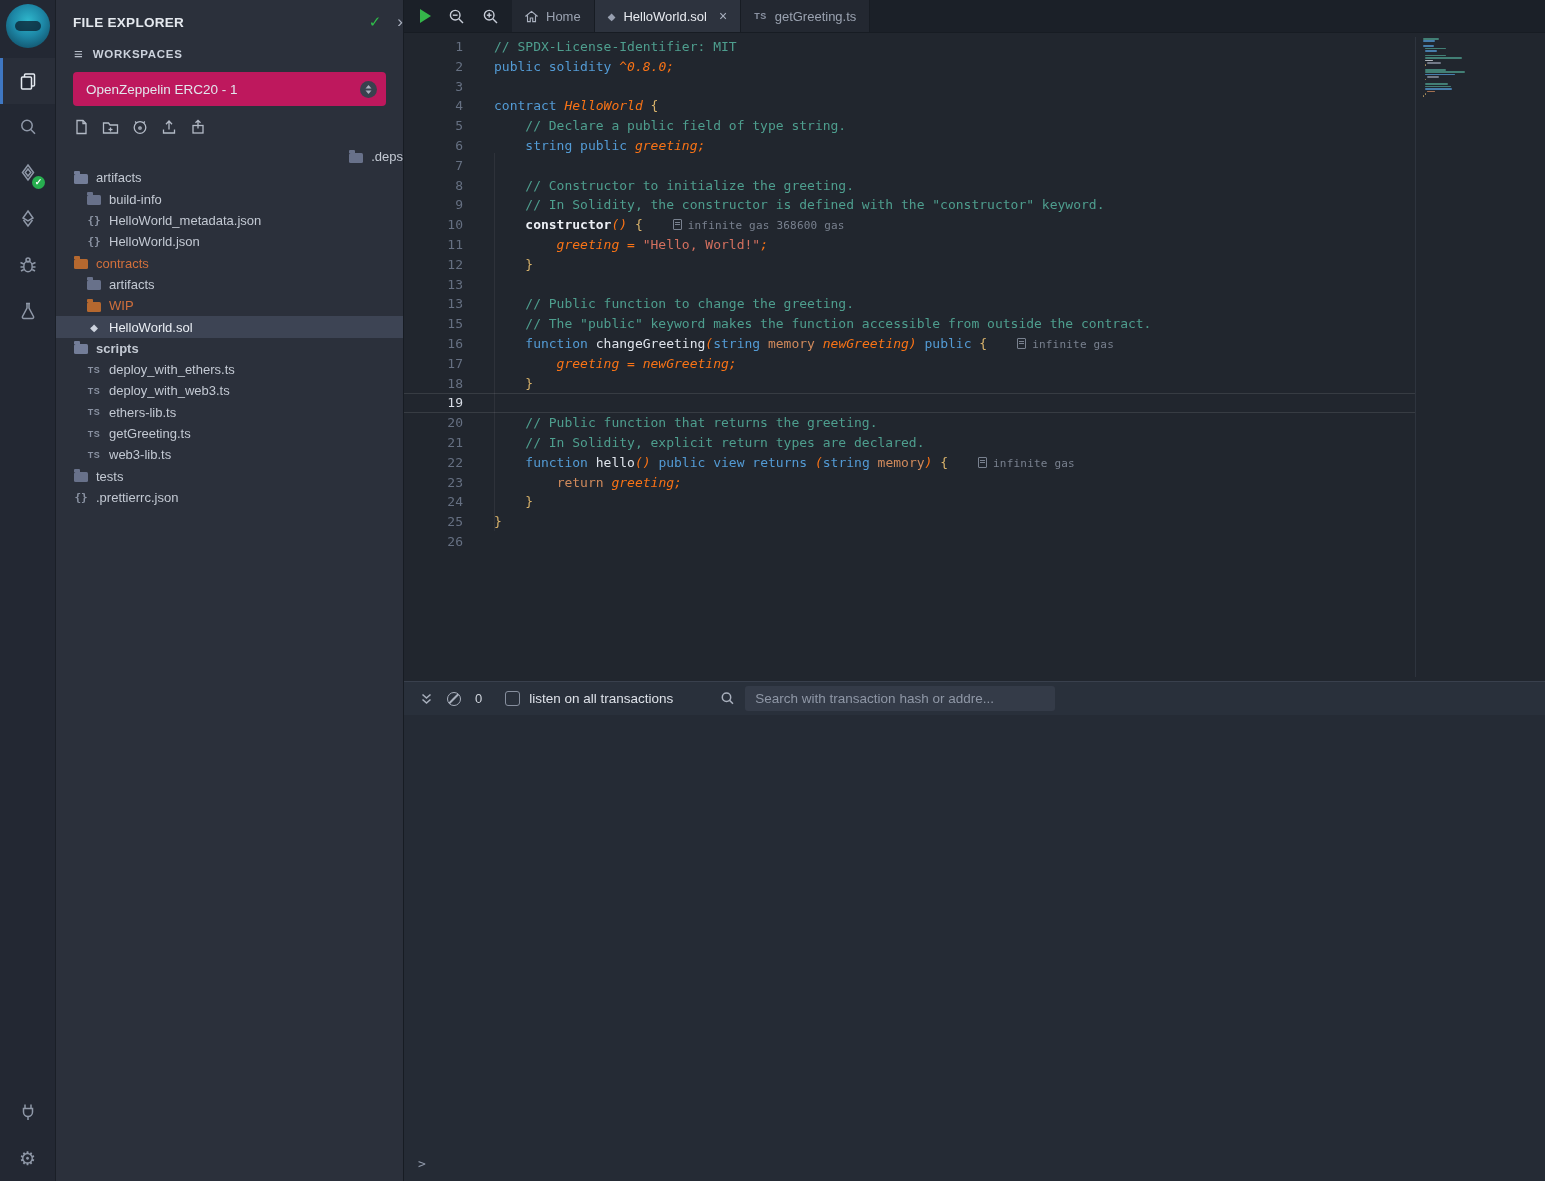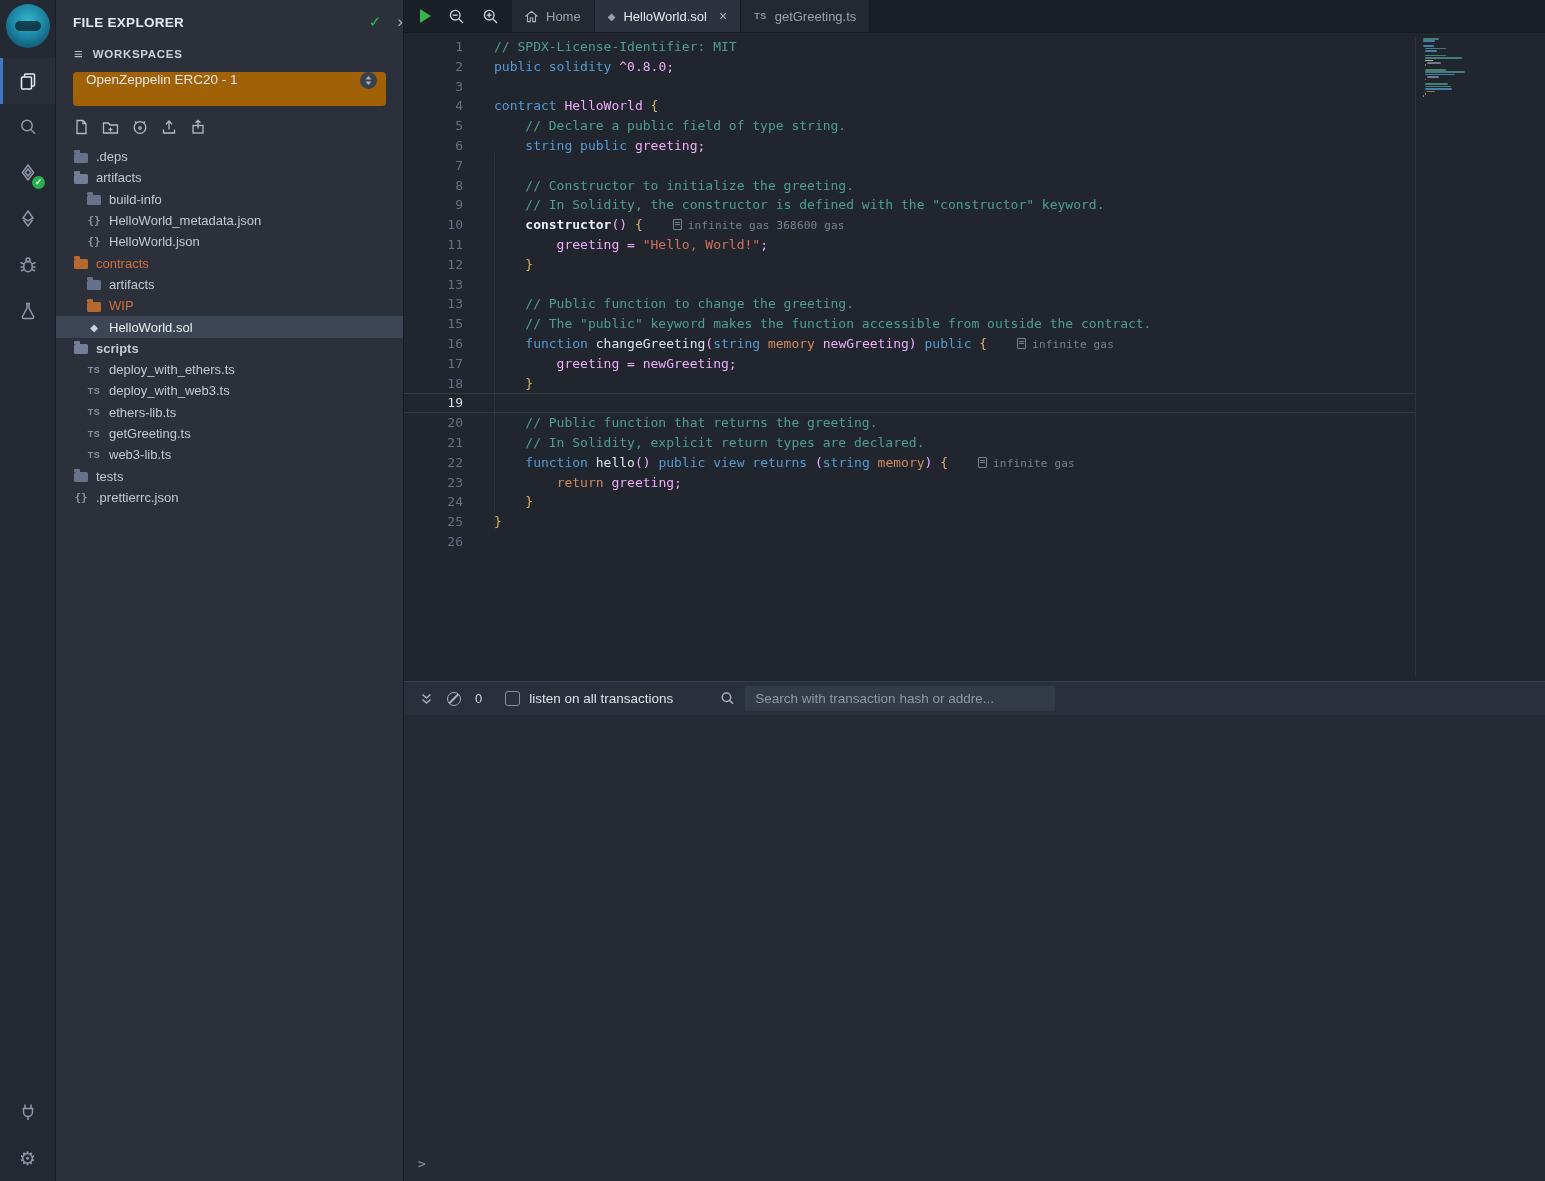--- a/index.html
+++ b/index.html
@@ -26,22 +26,22 @@
   
   .panel{position:absolute;left:55px;top:0;width:348px;height:100%;background:#2b303b;
     border-left:1px solid #1a1f27;box-sizing:border-box;color:#c6ccd6;}
   .panel-header{display:flex;align-items:center;padding:13px 0 6px 17px;}
   .ph-title{flex:1;font-size:13.5px;font-weight:700;color:#e4e8ee;letter-spacing:.3px;}
   .ph-check{color:#2fbf4a;font-size:15px;margin-right:16px;cursor:pointer;}
   .ph-chevron{color:#aab1bf;font-size:17px;cursor:pointer;line-height:10px;}
   .ws-row{display:flex;align-items:center;gap:10px;padding:8px 16px 9px 18px;}
   .ws-burger{color:#b7bec9;font-size:15px;cursor:pointer;}
   .ws-label{font-size:11.5px;font-weight:700;color:#ccd2dc;letter-spacing:.7px;}
-  .ws-select{margin:1px 17px 0;height:34px;background:#a16207;border-radius:4px;display:flex;
-    padding:0 9px 0 13px;cursor:pointer;}
+  .ws-select{margin:1px 17px 0;height:34px;background:#be185d;border-radius:4px;display:flex;
+    align-items:center;padding:0 9px 0 13px;cursor:pointer;}
   .ws-value{flex:1;font-size:13.5px;color:#e2e6ec;}
   .ws-sort{width:17px;height:17px;border-radius:50%;background:#39414e;display:flex;align-items:center;
     justify-content:center;}
   .panel-toolbar{display:flex;align-items:center;gap:13px;padding:13px 16px 7px 18px;color:#b3bac6;}
   .pt-icon{cursor:pointer;display:flex;}
   .pt-icon svg{stroke:currentColor;fill:none;stroke-width:1.3;}
 
   .tree{padding-top:4px;}
   .tree-row{height:21.3px;display:flex;align-items:center;gap:8px;font-size:13px;color:#c3c9d3;
     cursor:pointer;box-sizing:border-box;}
@@ -81,21 +81,21 @@
   .editor{position:absolute;left:0;top:33px;width:100%;height:648px;background:#21262e;overflow:hidden;
     cursor:text;}
   .code{position:absolute;left:0;top:4px;width:1011px;border-right:1px solid #2e343e;min-height:640px;
     font:13px/19.8px "DejaVu Sans Mono", monospace;}
   .cline{height:19.8px;white-space:pre;display:flex;}
   .cline .lnum{flex:0 0 59px;text-align:right;color:#667082;user-select:none;cursor:pointer;}
   .cline .ltext{padding-left:31px;}
   .cline.current{box-shadow:inset 0 1px 0 rgba(255,255,255,.10), inset 0 -1px 0 rgba(255,255,255,.10);}
   .cline.current .lnum{color:#d6dbe4;}
   .tk-c{color:#4e9e8e;}  .tk-k{color:#539bd5;}  .tk-s{color:#d4705f;}
-  .tk-o{color:#d08a5c;}  .tk-y{color:#d9b36b;}  .tk-p{color:#f0abfc;}
+  .tk-o{color:#d08a5c;}  .tk-y{color:#d9b36b;}  .tk-p{color:#f97316;font-style:italic;}
   .tk-b{color:#eceff5;font-weight:700;}  .tk-f{color:#dfe4ec;}
   .gas{margin-left:30px;font-size:11px;color:#79818f;letter-spacing:.2px;}
   .gas-ic{display:inline-block;width:7px;height:9px;border:1px solid #79818f;border-radius:1px;
     margin-right:6px;vertical-align:-1px;position:relative;}
   .gas-ic::after{content:'';position:absolute;left:1px;top:2px;right:1px;height:1px;background:#79818f;
     box-shadow:0 2px 0 #79818f;}
   .indent-guide{position:absolute;left:90px;top:120px;height:378px;width:1px;background:rgba(255,255,255,.06);}
   .minimap{position:absolute;left:1019px;top:5px;width:80px;}
   .mm-line{height:2.4px;}
   .mm-line span{display:block;height:1.6px;opacity:.75;border-radius:1px;}
@@ -234,21 +234,21 @@
           </svg>
       </span>
       <span class="pt-icon">
         <svg width="16" height="16" viewBox="0 0 16 16">
             <rect x="3" y="6.5" width="10" height="7.5"></rect>
             <path d="M8 9.5 V1.8 M5.5 3.8 L8 1.3 L10.5 3.8"></path>
           </svg>
       </span>
     </div>
     <div class="tree">
-        <div class="tree-row" style="padding-left: 18px;">
+        <div class="tree-row" style="padding-left: 18px; justify-content: flex-end;">
           <span class="ficon folder"></span>
           <span class="tlabel">.deps</span>
         </div>
         <div class="tree-row" style="padding-left: 18px;">
           <span class="ficon folder-open"></span>
           <span class="tlabel">artifacts</span>
         </div>
         <div class="tree-row" style="padding-left: 31px;">
           <span class="ficon folder"></span>
           <span class="tlabel">build-info</span>

